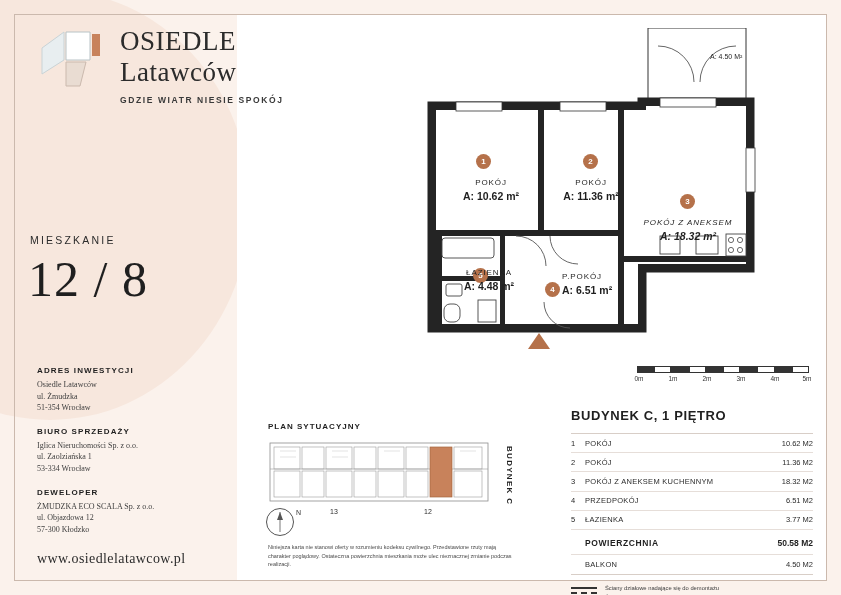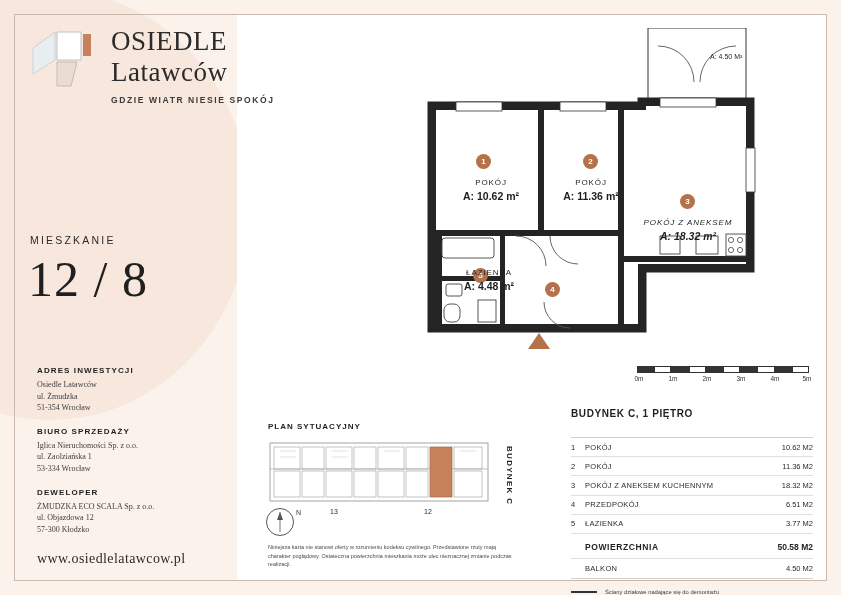--- a/index.html
+++ b/index.html
@@ -39,21 +39,21 @@
     left: 237px;
     top: 15px;
     width: 589px;
     height: 565px;
     background: #ffffff;
   }
 
   
   .logo-block {
     position: absolute;
-    left: 31px;
+    left: 40px;
     top: 26px;
     display: flex;
     align-items: flex-start;
   }
   .logo-mark {
     width: 62px;
     height: 62px;
     position: relative;
     margin-top: 4px;
   }
@@ -194,25 +194,25 @@
   }
 
   
   .legend {
     position: absolute;
     left: 571px;
     top: 408px;
     width: 242px;
   }
   .legend-title {
-    font-size: 10px;
+    font-size: 13px;
     font-weight: bold;
     letter-spacing: 0.6px;
     color: #1f1f1f;
-    padding-bottom: 18px;
+    padding-bottom: 10px;
     border-bottom: 1px solid #d8cec7;
   }
   .legend-row {
     display: flex;
     align-items: center;
     font-size: 7.5px;
     color: #2b2b2b;
     padding: 4.6px 0;
     border-bottom: 1px solid #e6ded9;
   }
@@ -422,20 +422,24 @@
       <div class="room-area">A: 11.36 m²</div>
     </div>
 
     <div class="badge" style="left:260px; top:166px;">3</div>
     <div class="room-label" style="left:205px; top:190px; width:126px;font-style:italic;">
       <div class="room-name">POKÓJ Z ANEKSEM</div>
       <div class="room-area">A: 18.32 m²</div>
     </div>
 
     <div class="badge" style="left:125px; top:254px;">4</div>
+    <div class="room-label" style="left:122px; top:244px; width:82px; text-align:left; padding-left:20px;">
+      <div class="room-name">P.POKÓJ</div>
+      <div class="room-area">A: 6.51 m²</div>
+    </div>
 
     <div class="badge" style="left:53px; top:240px;">5</div>
     <div class="room-label" style="left:26px; top:240px; width:86px;">
       <div class="room-name">ŁAZIENKA</div>
       <div class="room-area">A: 4.48 m²</div>
     </div>
 
     <div class="balcony-label" style="left:290px; top:25px;">A: 4.50 M²</div>
     <div class="arrow-marker" style="left:108px; top:305px;"></div>
   </div>

